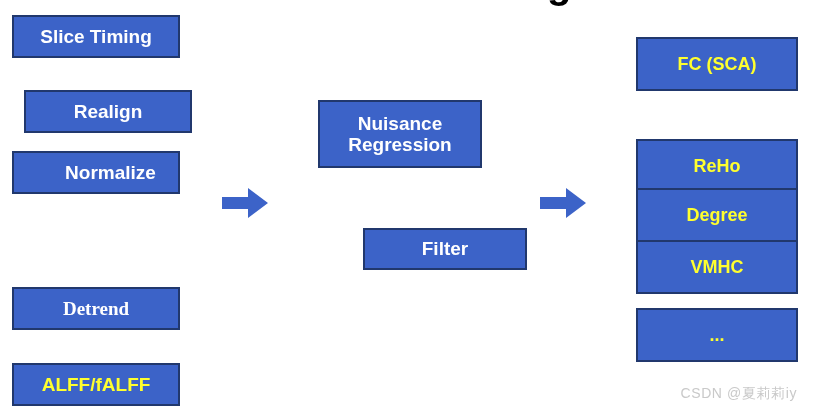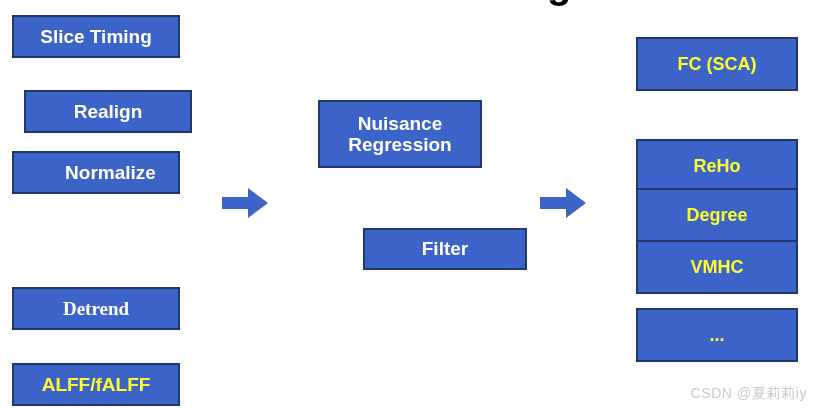--- a/index.html
+++ b/index.html
@@ -80,21 +80,21 @@
   .arrow {
     position: absolute;
     width: 46px;
     height: 34px;
   }
   .arrow svg { display: block; }
 
   
   .watermark {
     position: absolute;
-    right: 16px;
+    right: 26px;
     bottom: 6px;
     font-size: 14px;
     color: #c9c9c9;
     letter-spacing: 0.6px;
     white-space: nowrap;
     user-select: none;
   }
 </style>
 </head>
 <body>

